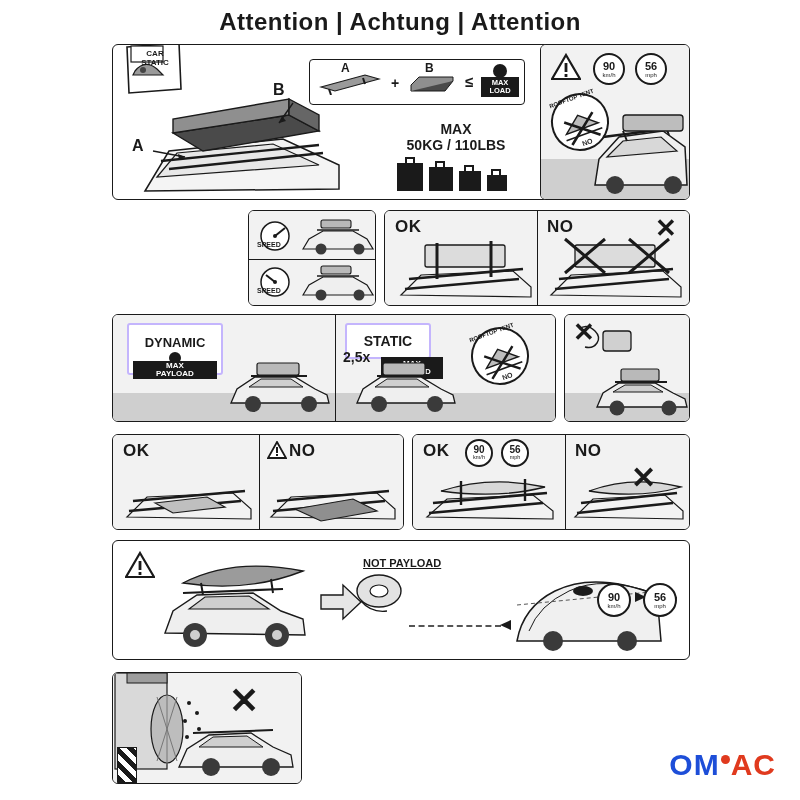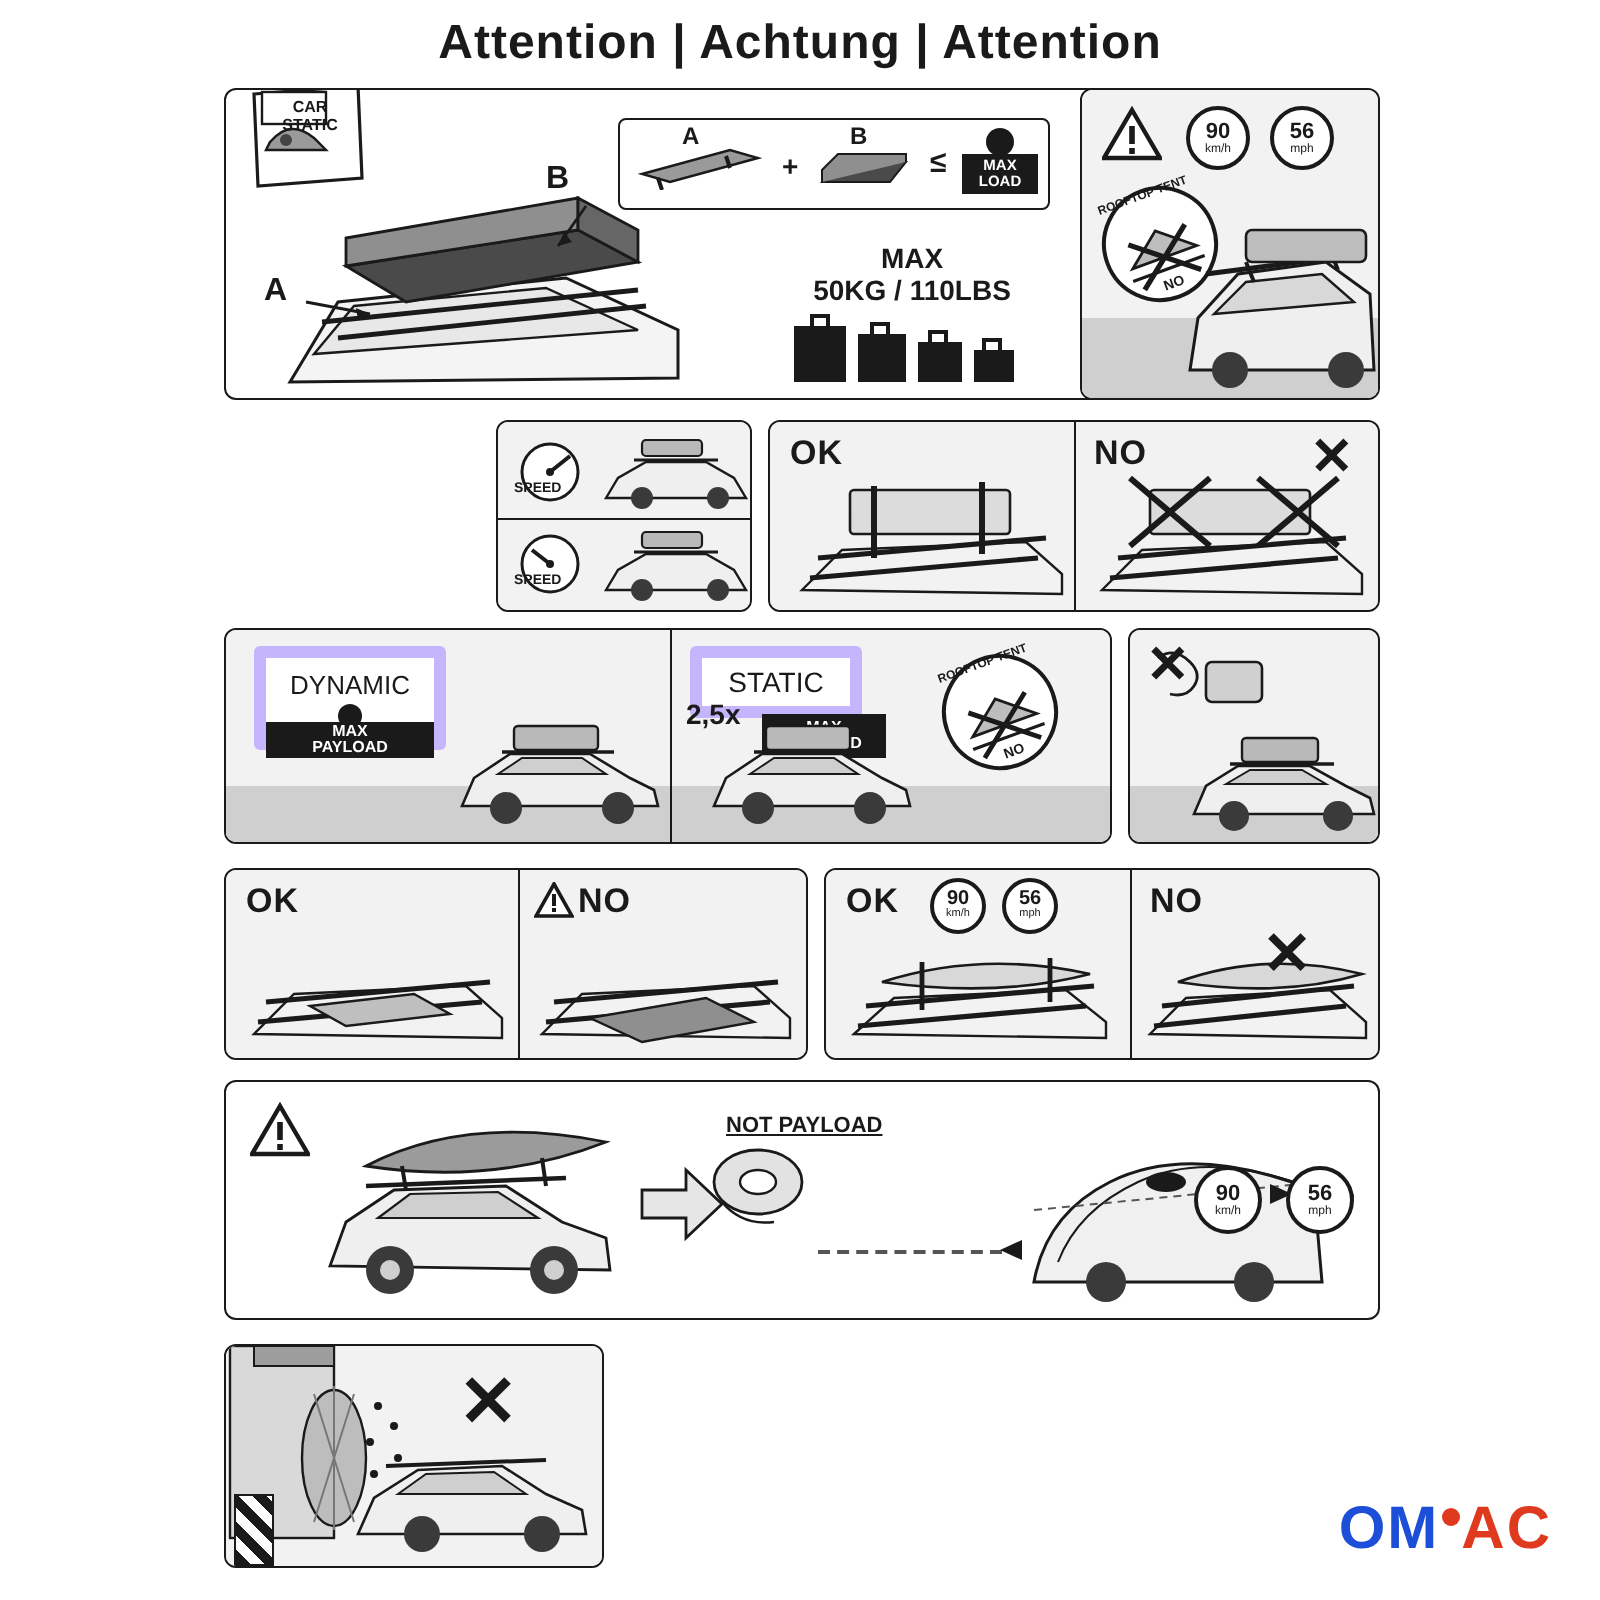--- a/index.html
+++ b/index.html
@@ -39,23 +39,23 @@
 
   
   .tri{position:absolute;}
   .tri svg{display:block;}
 
   
   .art{position:absolute;left:0;top:0;width:100%;height:100%;}
   .art svg{display:block;width:100%;height:100%;}
 
   .boxlabel{
-    position:absolute;border:6px solid #c4b5fd;background:#fff;border-radius:3px;
+    position:absolute;border:2px solid #c4b5fd;background:#fff;border-radius:3px;
     display:flex;flex-direction:column;align-items:center;justify-content:center;
-    font-weight:normal;box-sizing:border-box;text-align:center;
+    font-weight:bold;box-sizing:border-box;text-align:center;
   }
   .blackbar{position:absolute;background:#1a1a1a;color:#fff;font-weight:bold;
     display:flex;align-items:center;justify-content:center;text-align:center;line-height:1.05;}
   .xmark{position:absolute;font-weight:bold;color:#1a1a1a;line-height:1;}
   .txt{position:absolute;}
   .omac{
     position:absolute;right:24px;bottom:18px;font-size:30px;font-weight:bold;letter-spacing:1px;
   }
   .omac .om{color:#1d4ed8;}
   .omac .ac{color:#e03a1e;margin-top:44px;}

